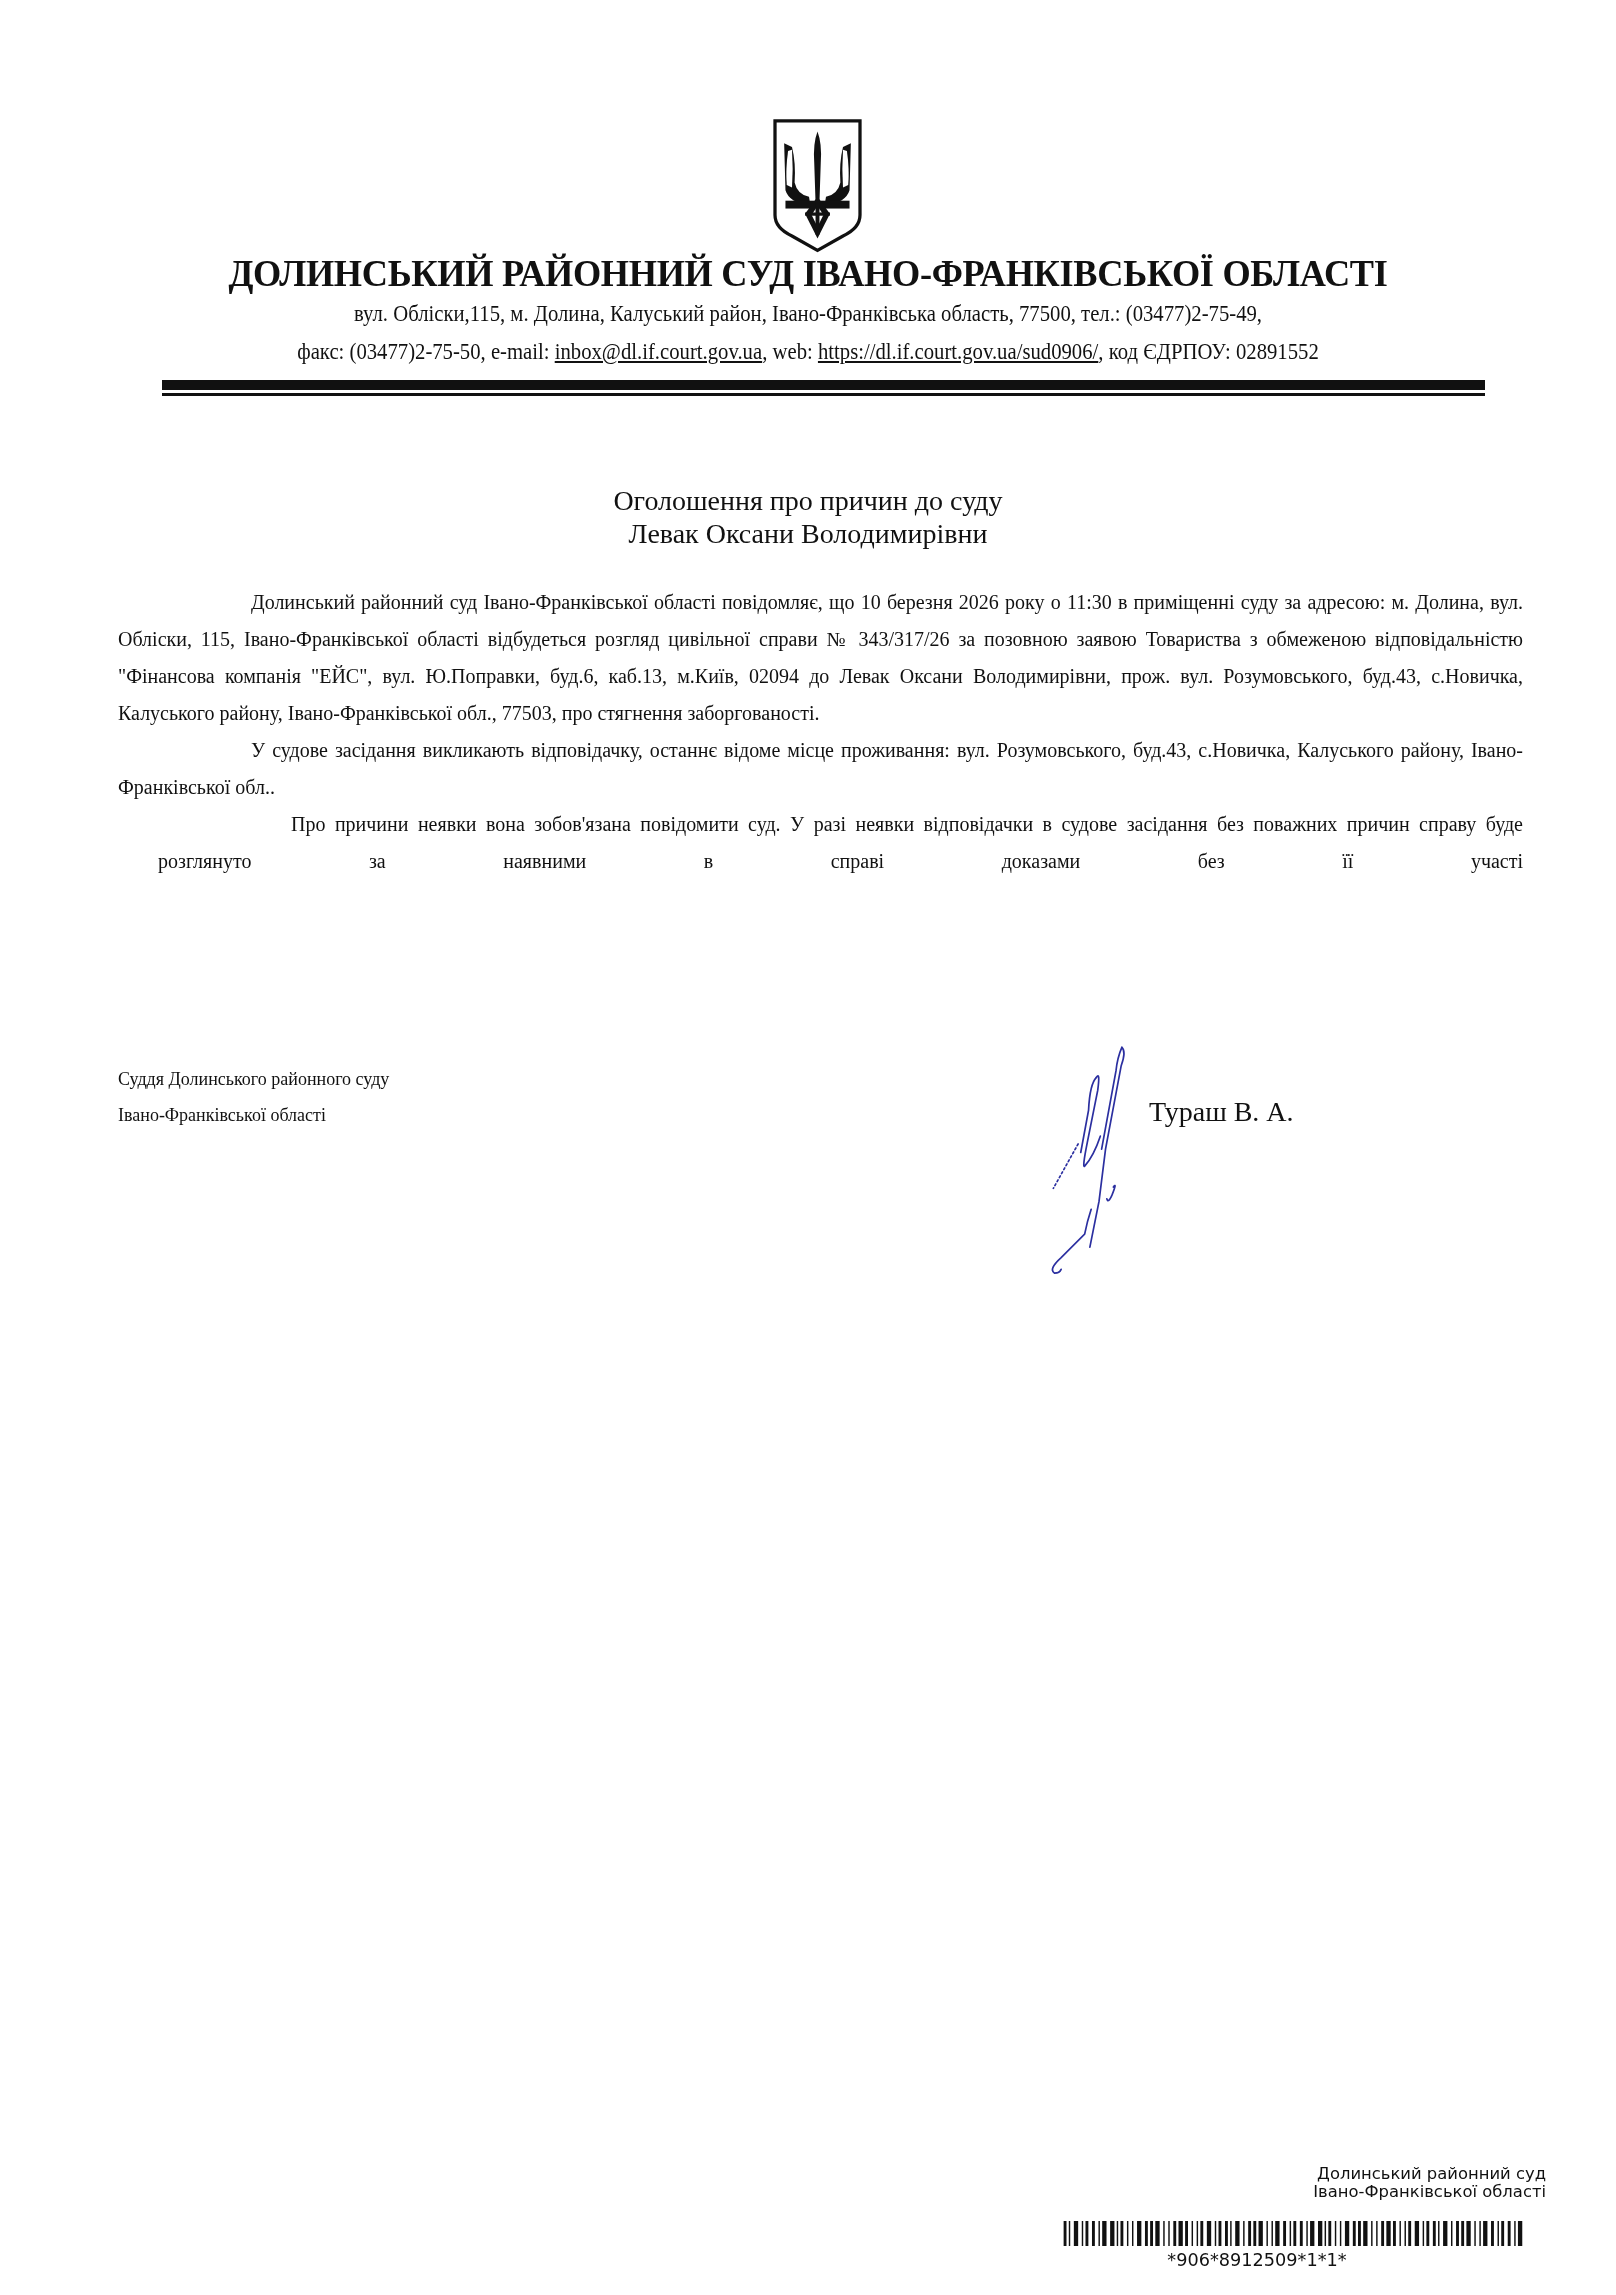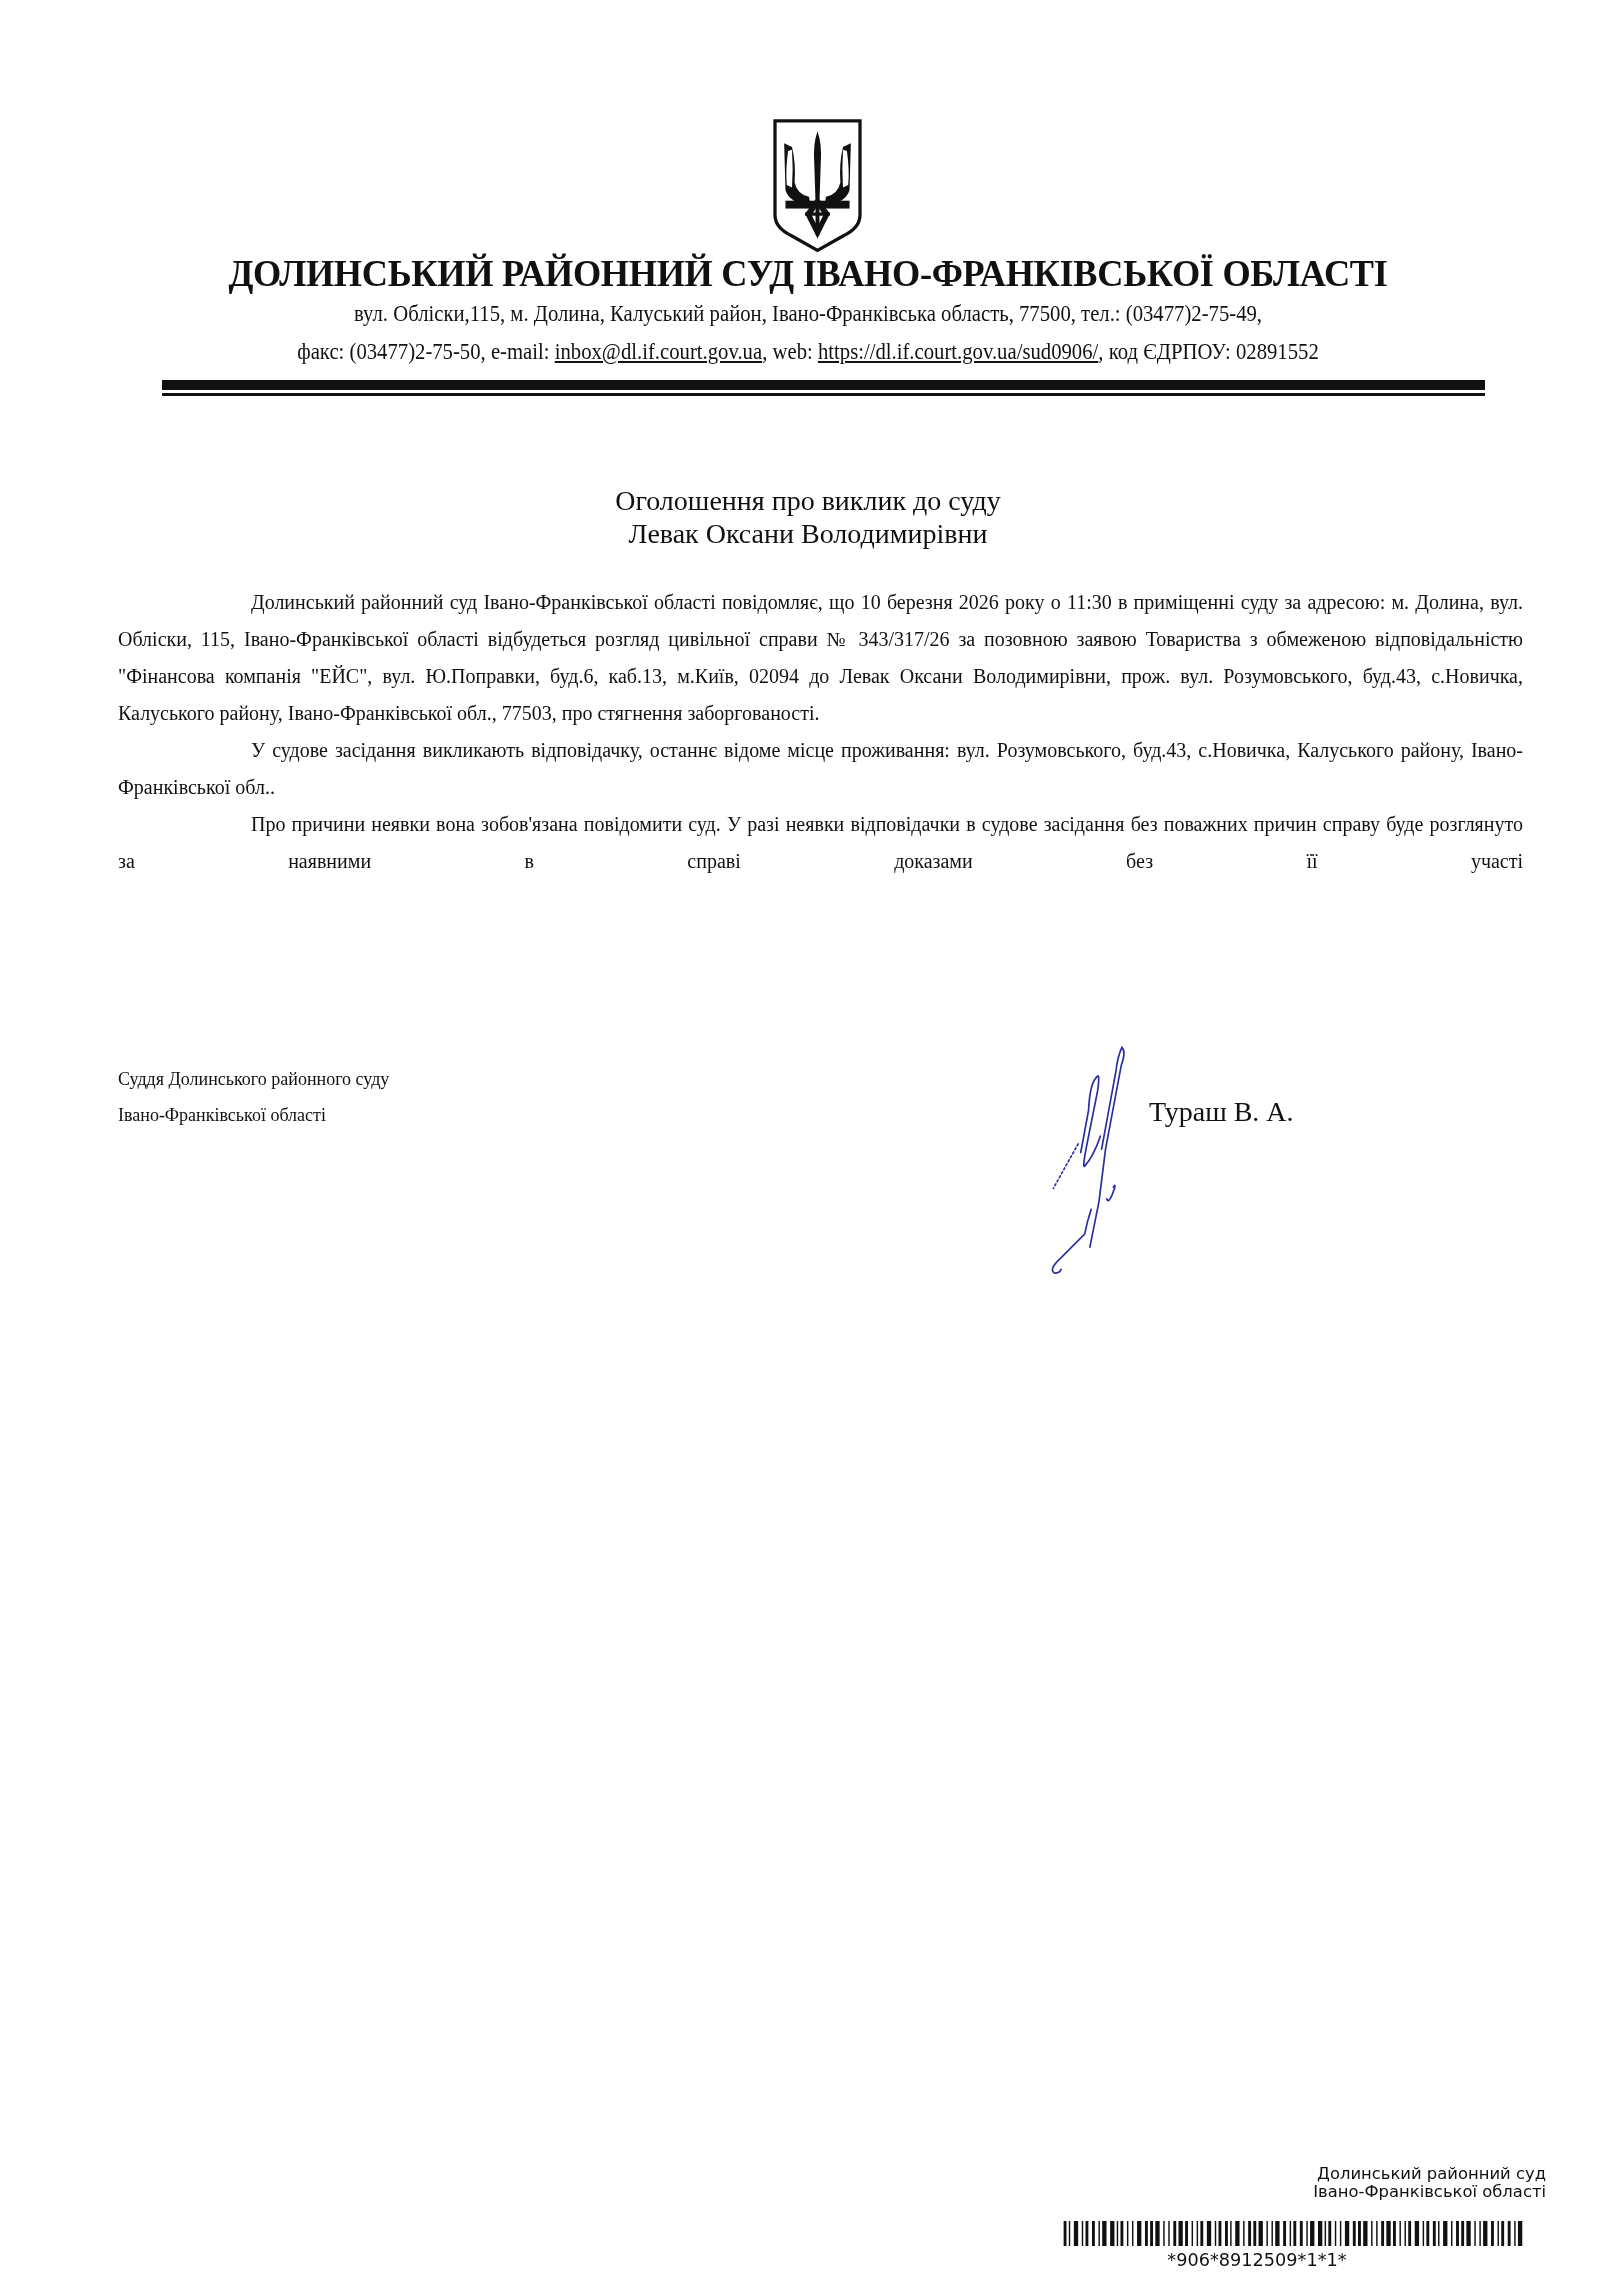--- a/index.html
+++ b/index.html
@@ -25,21 +25,21 @@
 
   
   .title { left:0; width:1616px; text-align:center; font-size:28px; line-height:38px; }
   .title1 { top:482px; }
   .title2 { top:515px; }
 
   
   .body { left:118px; top:584px; width:1405px; font-size:20px; line-height:37px;
     text-align:justify; }
   .body p { margin:0; text-indent:133px; }
-  .body p.last-just { text-align-last:justify; }
+  .body p.last-just { text-align-last:justify;margin-left:40px; }
 
   
   .sig-left { left:118px; top:1061px; font-size:18px; line-height:36px; }
   .sig-name { left:1149px; top:1094px; font-size:28px; line-height:36px; }
   #signature { left:1022px; top:1038px; width:124px; height:242px; }
 
   
   .stamp { left:1048px; top:2165px; width:498px; text-align:right;
     font-family:"DejaVu Sans", "Liberation Sans", sans-serif; font-size:16.4px;
     line-height:18.3px; color:#111; }
@@ -71,21 +71,21 @@
   <rect x="52" y="146" width="38" height="5" fill="#111"></rect>
 </svg>
 
 <div class="abs court-name">ДОЛИНСЬКИЙ РАЙОННИЙ СУД  ІВАНО-ФРАНКІВСЬКОЇ ОБЛАСТІ</div>
 <div class="abs hdr-line hdr-line1">вул. Обліски,115, м. Долина, Калуський район, Івано-Франківська область, 77500, тел.: (03477)2-75-49,</div>
 <div class="abs hdr-line hdr-line2"><span>факс: (03477)2-75-50, e-mail: </span><span class="u">inbox@dl.if.court.gov.ua</span><span>, web: </span><span class="u">https://dl.if.court.gov.ua/sud0906/</span><span>, код ЄДРПОУ:  02891552</span></div>
 
 <div class="abs rule-thick"></div>
 <div class="abs rule-thin"></div>
 
-<div class="abs title title1">Оголошення про виклик до суду</div>
+<div class="abs title title1">Оголошення про причин до суду</div>
 <div class="abs title title2">Левак Оксани Володимирівни</div>
 
 <div class="abs body">
   <p>Долинський районний суд Івано-Франківської області повідомляє, що 10 березня 2026 року о 11:30 в приміщенні суду за адресою: м. Долина, вул. Обліски, 115, Івано-Франківської області відбудеться розгляд цивільної справи № 343/317/26 за позовною заявою Товариства з обмеженою відповідальністю "Фінансова компанія "ЕЙС", вул. Ю.Поправки, буд.6, каб.13, м.Київ, 02094 до Левак Оксани Володимирівни, прож. вул. Розумовського, буд.43, с.Новичка, Калуського району, Івано-Франківської обл., 77503, про стягнення заборгованості.</p>
   <p>У судове засідання викликають відповідачку, останнє відоме місце проживання: вул. Розумовського, буд.43, с.Новичка, Калуського району, Івано-Франківської обл..</p>
   <p class="last-just">Про причини неявки вона зобов'язана повідомити суд. У разі неявки відповідачки в судове засідання без поважних причин справу буде розглянуто за наявними в справі доказами без її участі</p>
 </div>
 
 <div class="abs sig-left">
   <div>Суддя Долинського районного суду</div>

